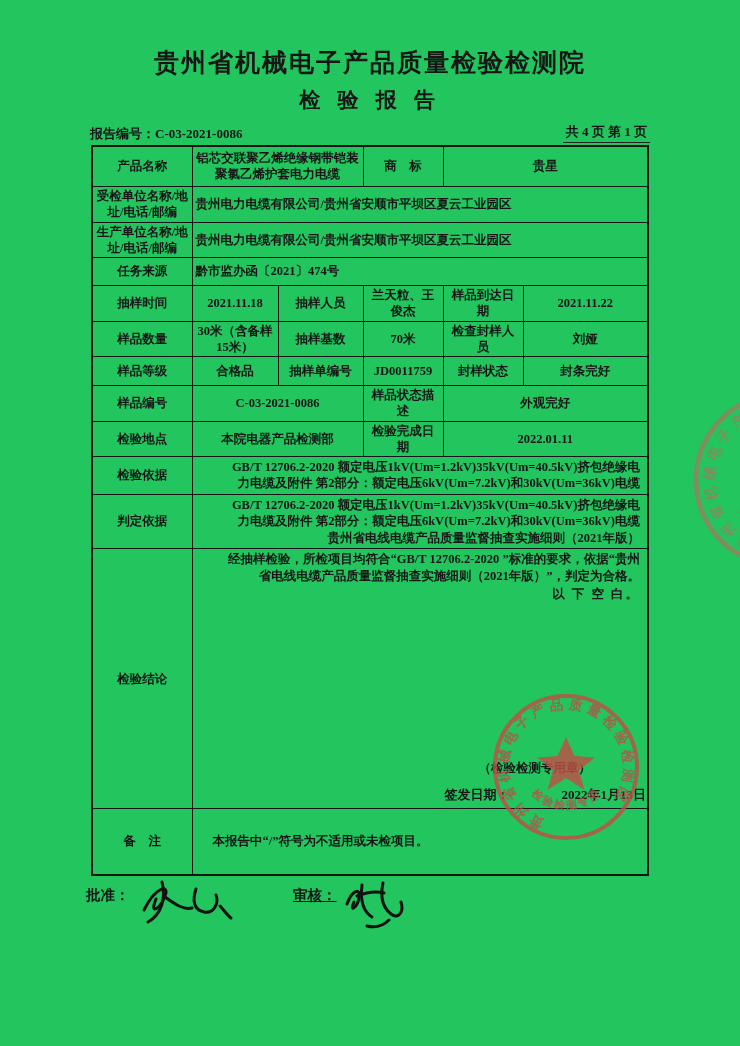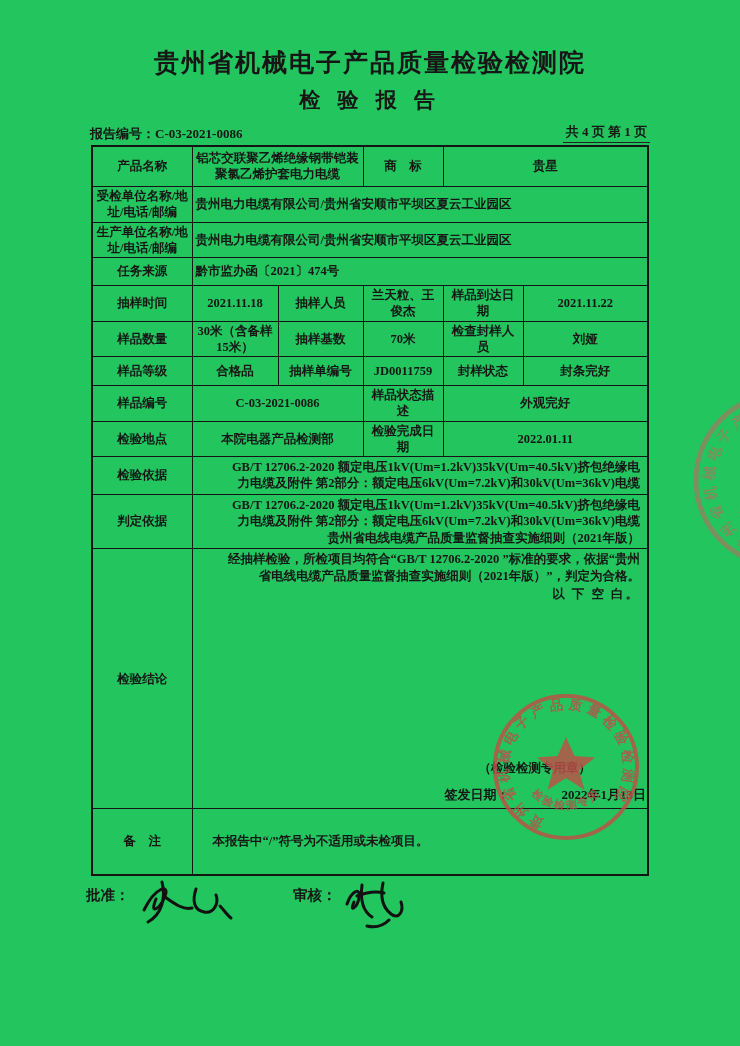--- a/index.html
+++ b/index.html
@@ -220,21 +220,21 @@
       <g fill="none" stroke="#111" stroke-width="3" stroke-linecap="round">
         <path d="M12,34 C24,10 38,8 33,20 C28,33 17,40 24,23"></path>
         <path d="M30,6 C34,22 30,38 16,46"></path>
         <path d="M33,21 C44,29 52,34 60,32"></path>
         <path d="M64,13 C60,25 62,34 72,36 C82,38 87,27 84,19"></path>
         <path d="M88,30 C92,34 95,39 99,42"></path>
       </g>
     </svg>
   </div>
 
-  <div class="sig-group" style="left:293px;top:876px;">
+  <div class="sig-group" style="left:293px;top:876px;text-decoration:underline;">
     <span class="sig-label">审核：</span>
     <svg class="sig-svg" width="80" height="54" viewBox="0 0 80 54">
       <g fill="none" stroke="#111" stroke-width="3" stroke-linecap="round">
         <path d="M8,28 C13,14 22,11 20,22 C18,32 10,37 15,26"></path>
         <path d="M23,9 C21,25 25,36 33,41"></path>
         <path d="M18,20 C28,16 38,15 45,17"></path>
         <path d="M44,7 C41,21 43,31 52,38 C60,44 65,35 62,26"></path>
         <path d="M50,44 C44,50 36,52 28,50"></path>
       </g>
     </svg>

